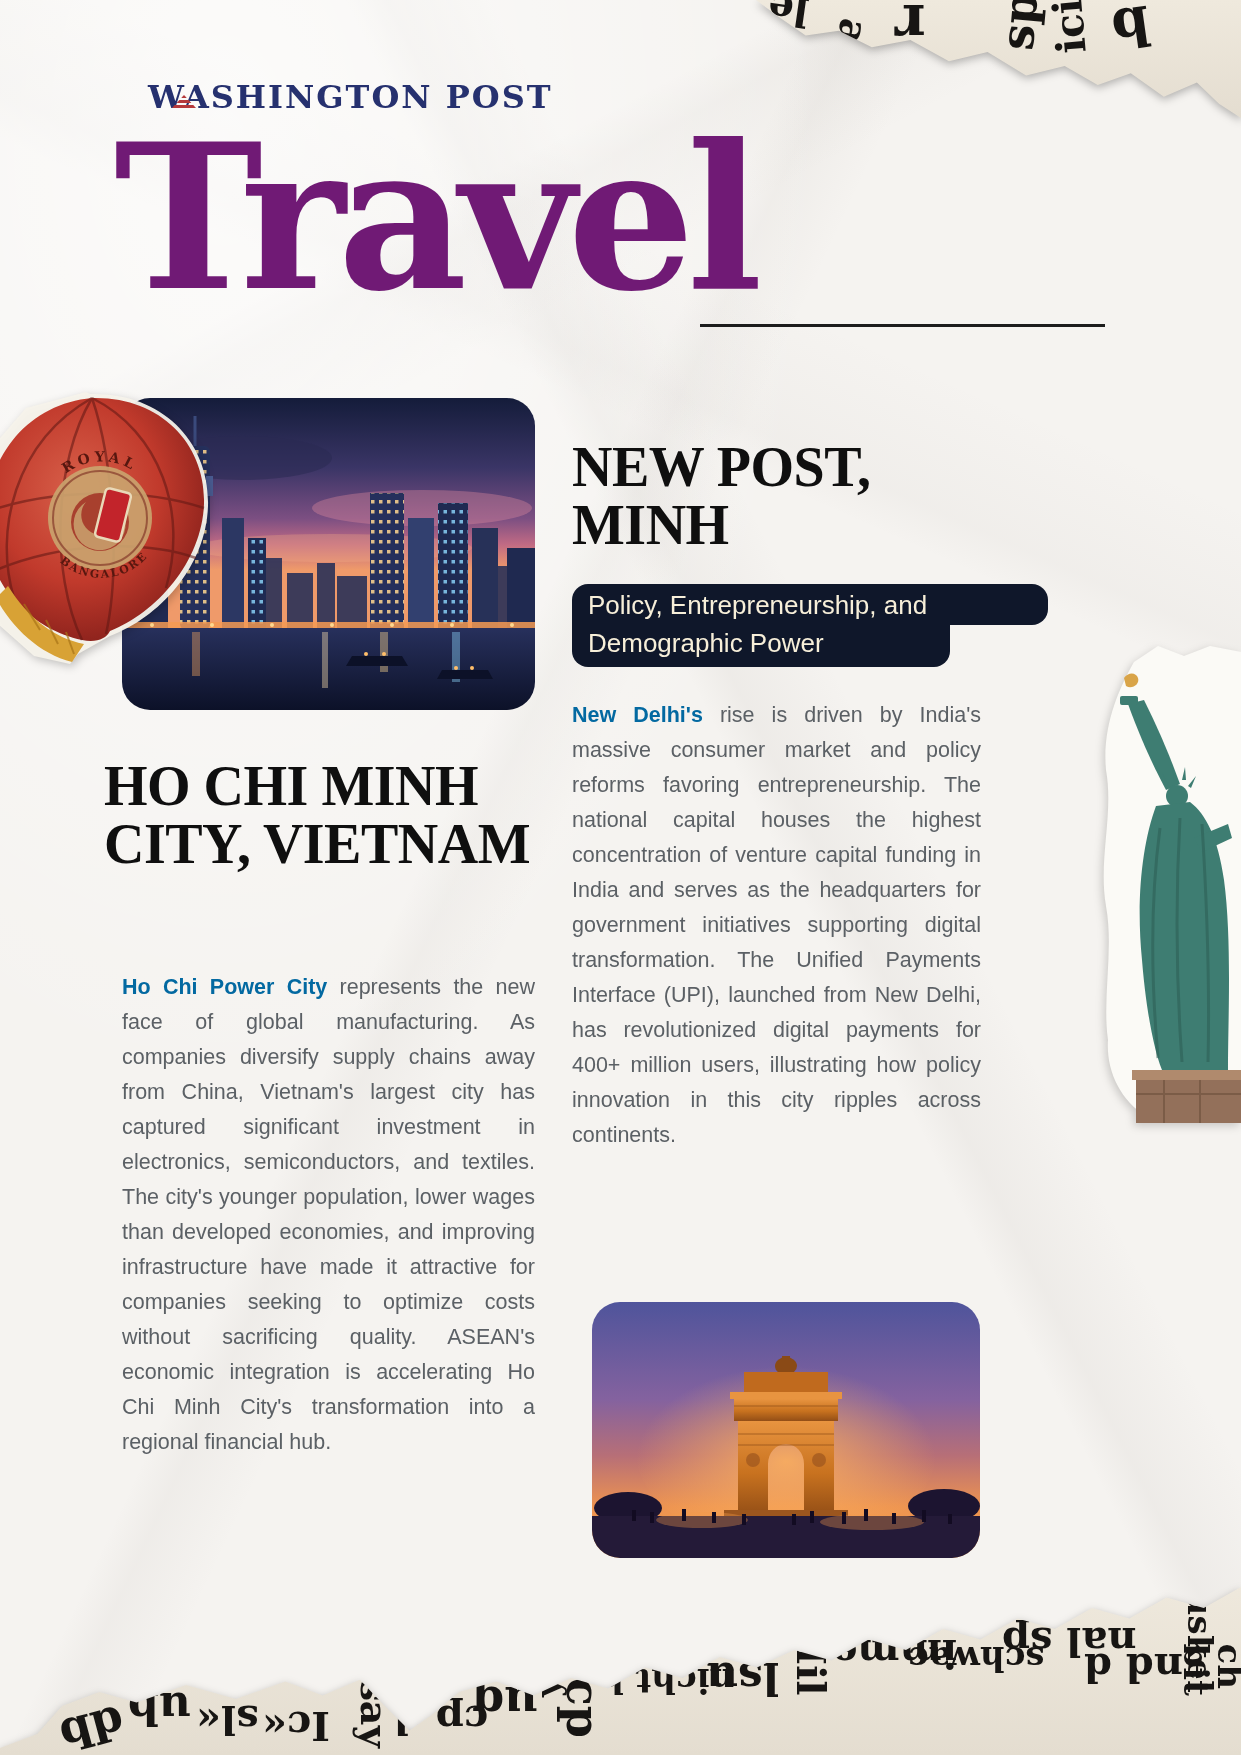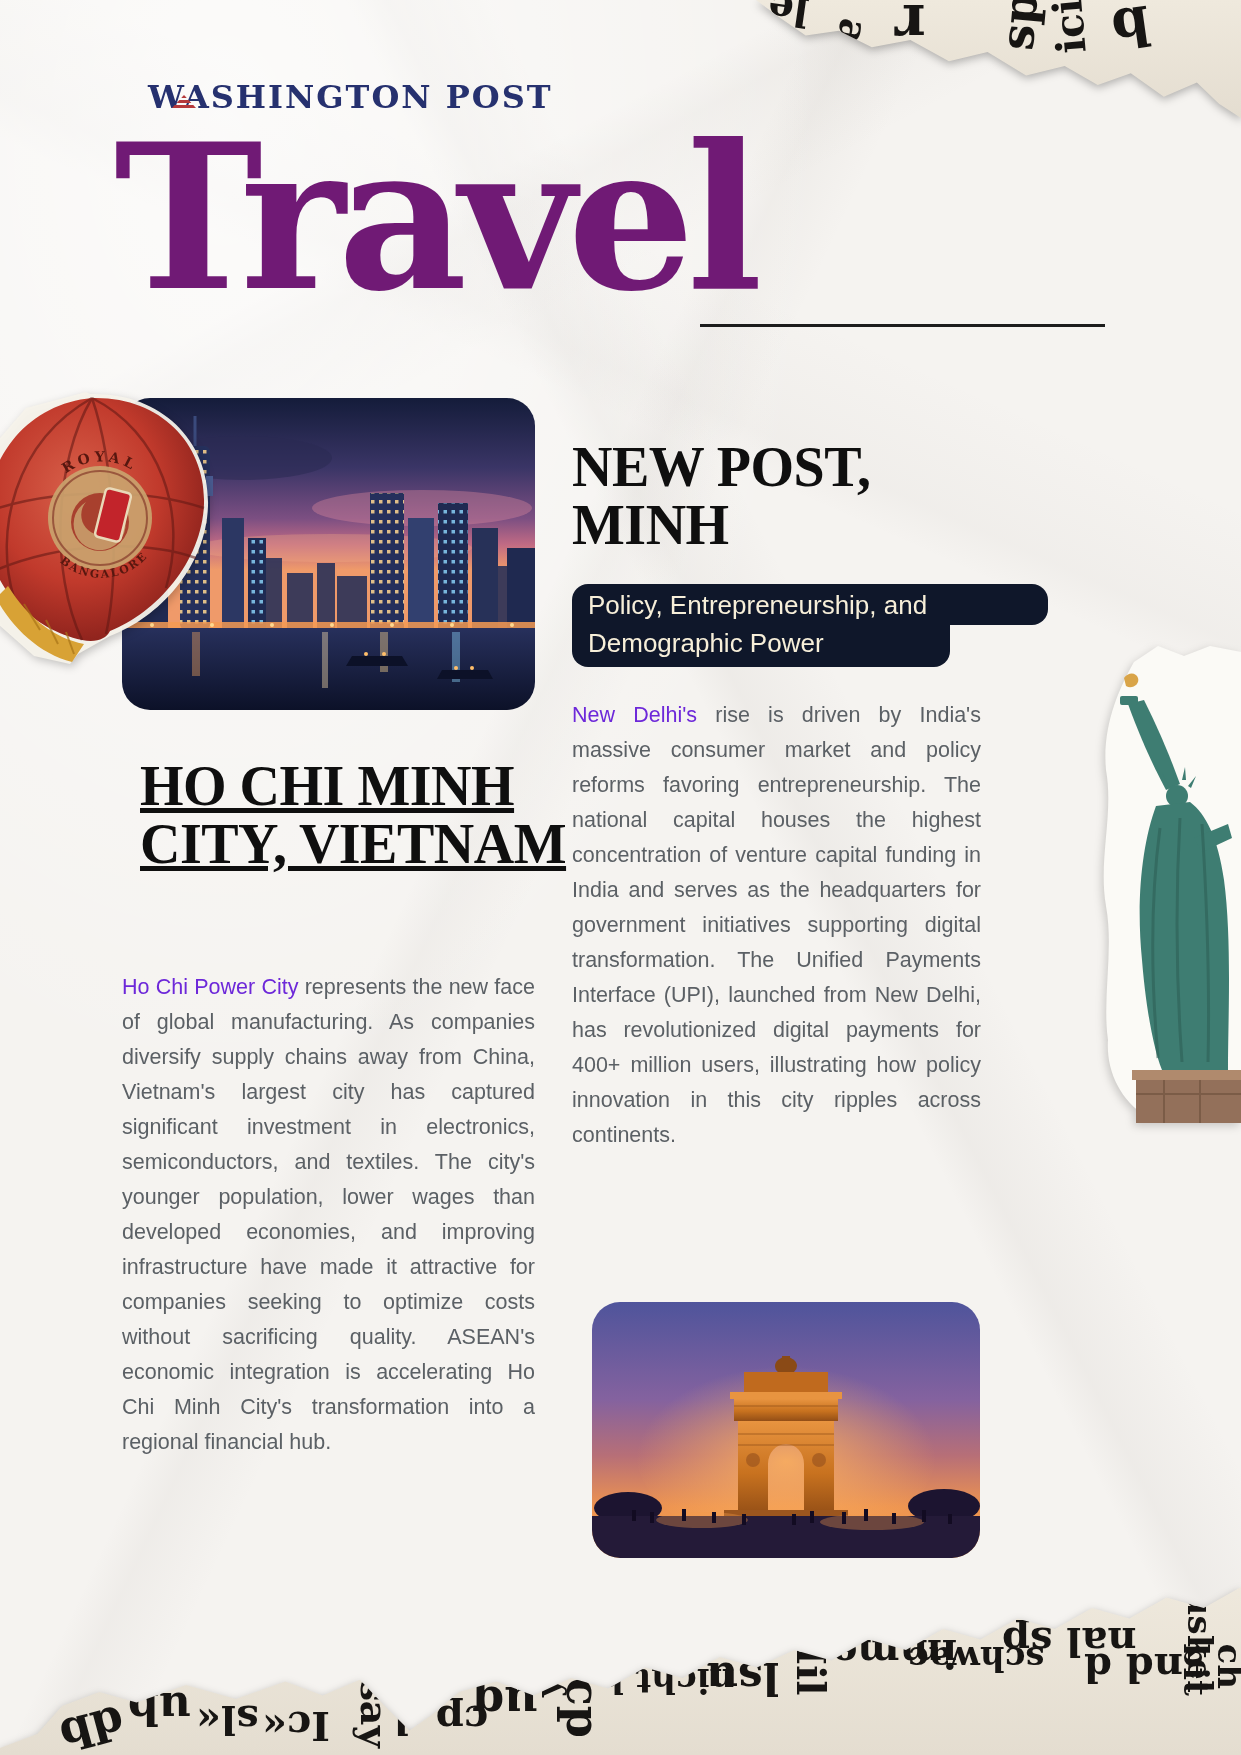--- a/index.html
+++ b/index.html
@@ -47,36 +47,36 @@
   }
   .photo svg{display:block;width:100%;height:100%;}
   #hcmc-photo{left:122px;top:398px;width:413px;height:312px;}
   #gate-photo{left:592px;top:1302px;width:388px;height:256px;}
 
   .headline{
     position:absolute;z-index:3;color:#0f0f0f;
     font-family:"Liberation Serif","DejaVu Serif",serif;
     font-weight:700;font-size:56px;line-height:1.04;letter-spacing:-.5px;
   }
-  #hcmc-headline{left:140px;top:757px;width:440px;text-decoration:underline;}
+  #hcmc-headline{left:104px;top:757px;width:440px;}
   #delhi-headline{left:572px;top:438px;width:440px;}
 
   .tag{
     position:absolute;z-index:3;color:#f7efd9;background:#0f172a;
     font-size:26px;line-height:1.28;
   }
   #hcmc-tag{left:135px;top:890px;padding:6px 16px 8px;border-radius:16px;}
   #delhi-tag-l1{left:572px;top:584px;width:460px;padding:5px 0 3px 16px;border-radius:16px 16px 16px 0;}
   #delhi-tag-l2{left:572px;top:625px;width:362px;padding:2px 0 7px 16px;border-radius:0 0 16px 16px;}
 
   .body-text{
     position:absolute;z-index:3;color:#5b6065;
     font-size:21.5px;line-height:35px;text-align:justify;
   }
-  .body-text b{color:#6d28d9;font-weight:400;}
+  .body-text b{color:#0369a1;font-weight:700;}
   #hcmc-body{left:122px;top:948px;width:413px;}
   #delhi-body{left:572px;top:676px;width:409px;}
 
   
   #balloon{position:absolute;left:-26px;top:392px;width:252px;height:274px;z-index:3;
     filter:drop-shadow(2px 3px 4px rgba(0,0,0,.22));}
   #statue{position:absolute;right:0;top:638px;width:165px;height:485px;z-index:2;
     filter:drop-shadow(-2px 3px 4px rgba(0,0,0,.18));}
 
   .scrap-wrap{position:absolute;z-index:5;filter:drop-shadow(0 3px 4px rgba(0,0,0,.28));}

